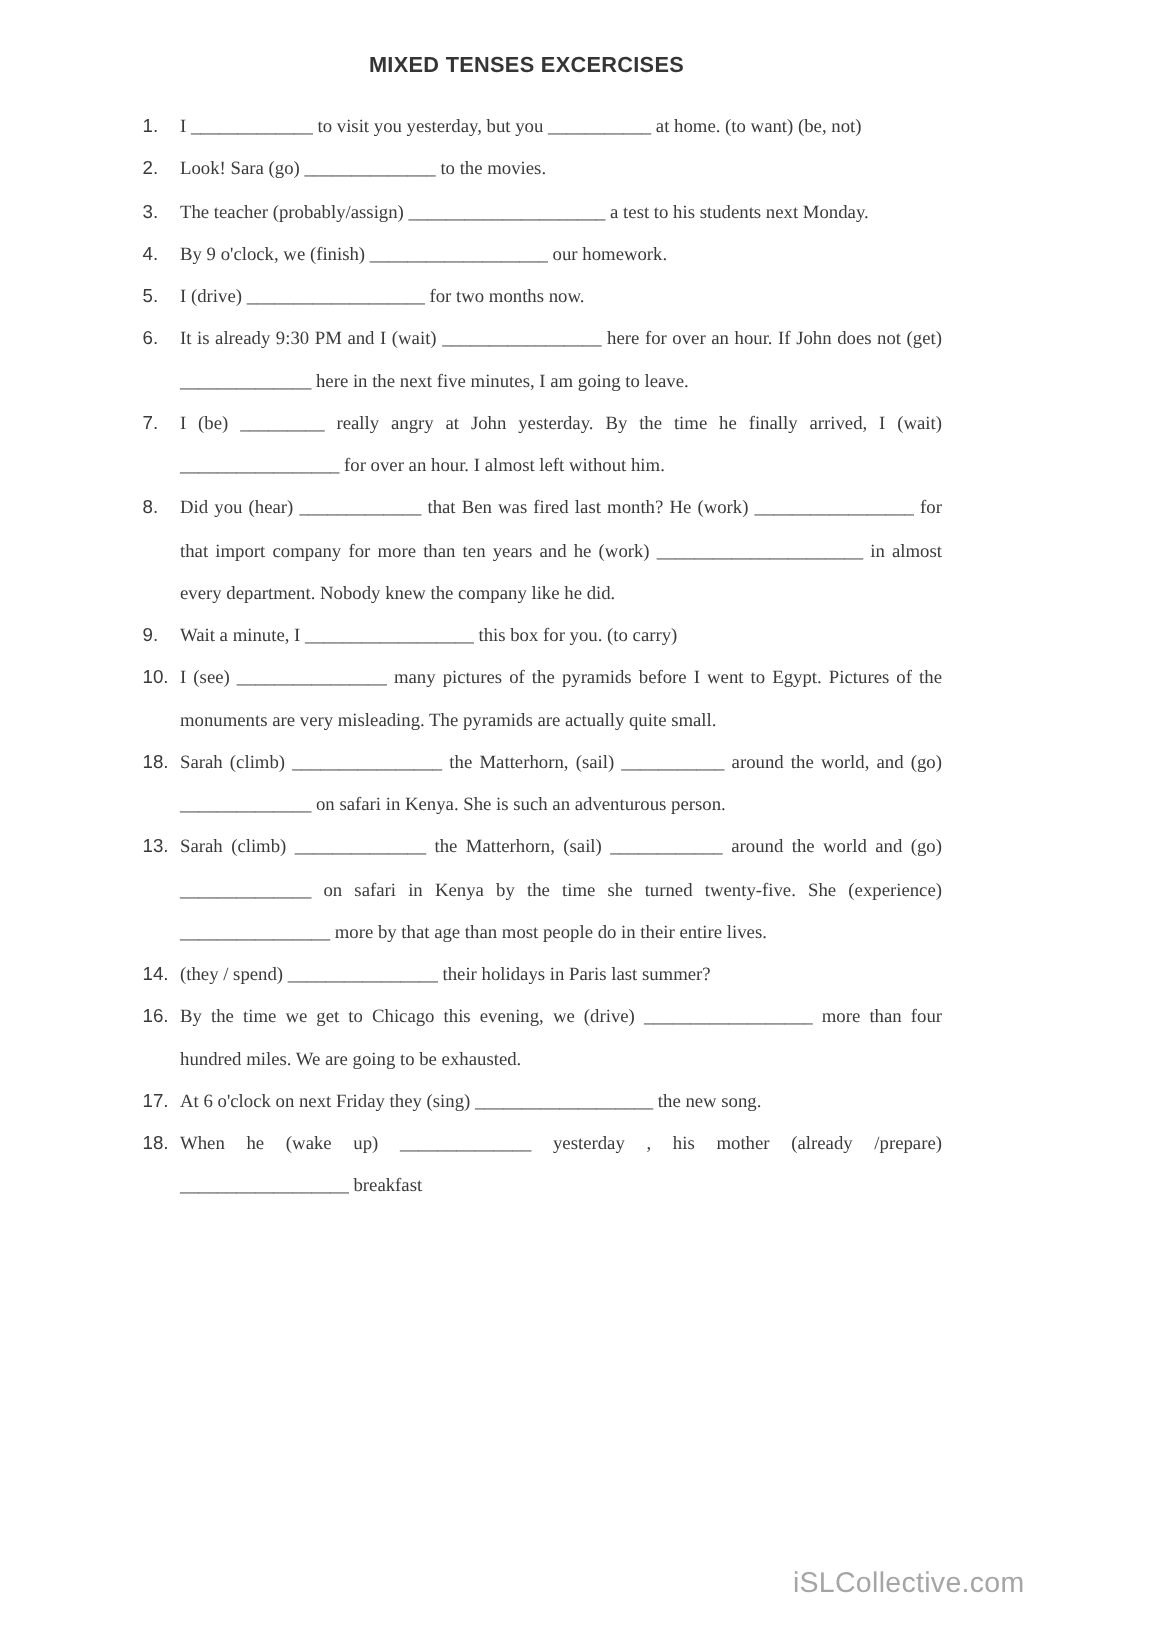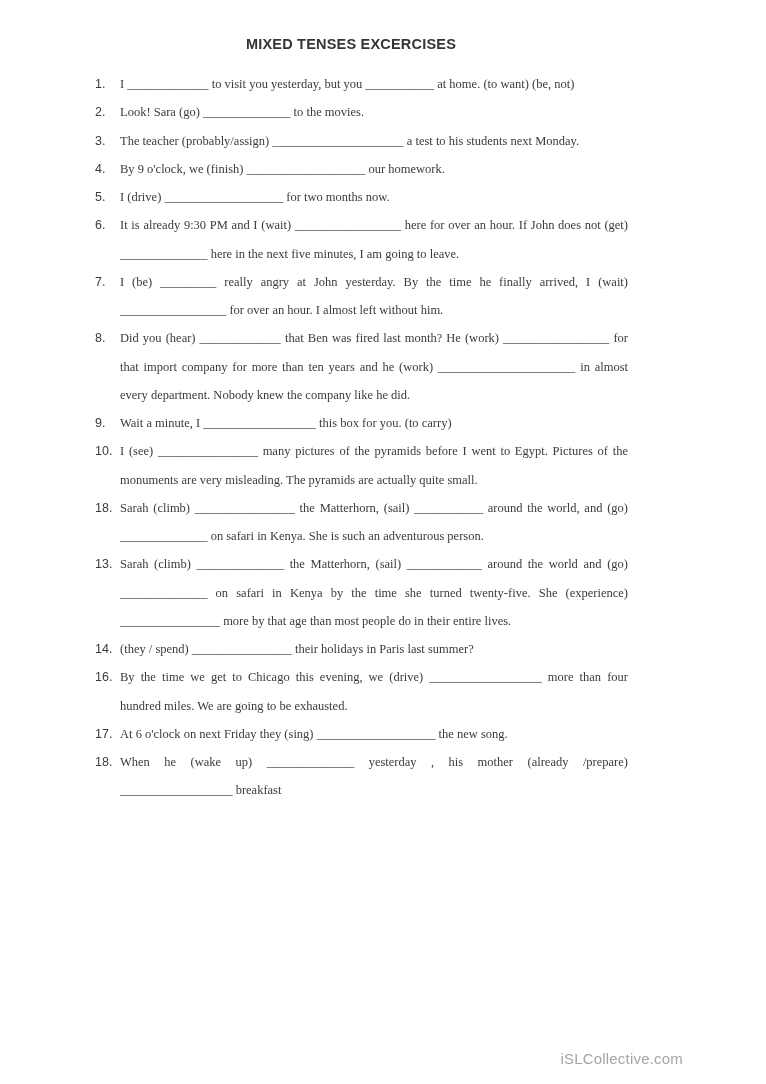--- a/index.html
+++ b/index.html
@@ -43,21 +43,21 @@
   }
   .txt {
     flex: 1;
     text-align: justify;
     font-family: Liberation Serif, serif;
   }
   .footer {
     position: absolute;
     right: 19px;
     bottom: 17px;
-    font-size: 15px;
+    font-size: 19px;
     color: #a5a5a7;
     letter-spacing: 0.2px;
   }
 </style>
 </head>
 <body>
 
 <div class="page">
   <h1 class="title">MIXED TENSES EXCERCISES</h1>
 

